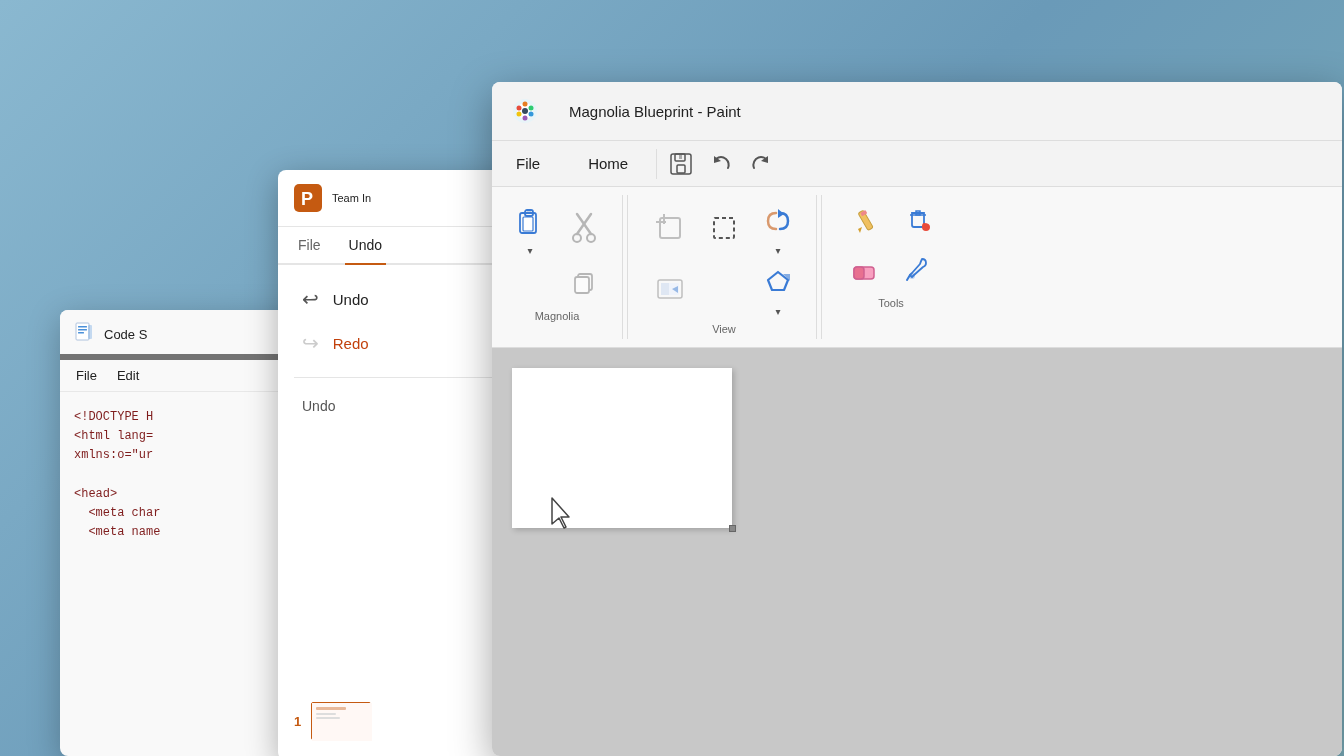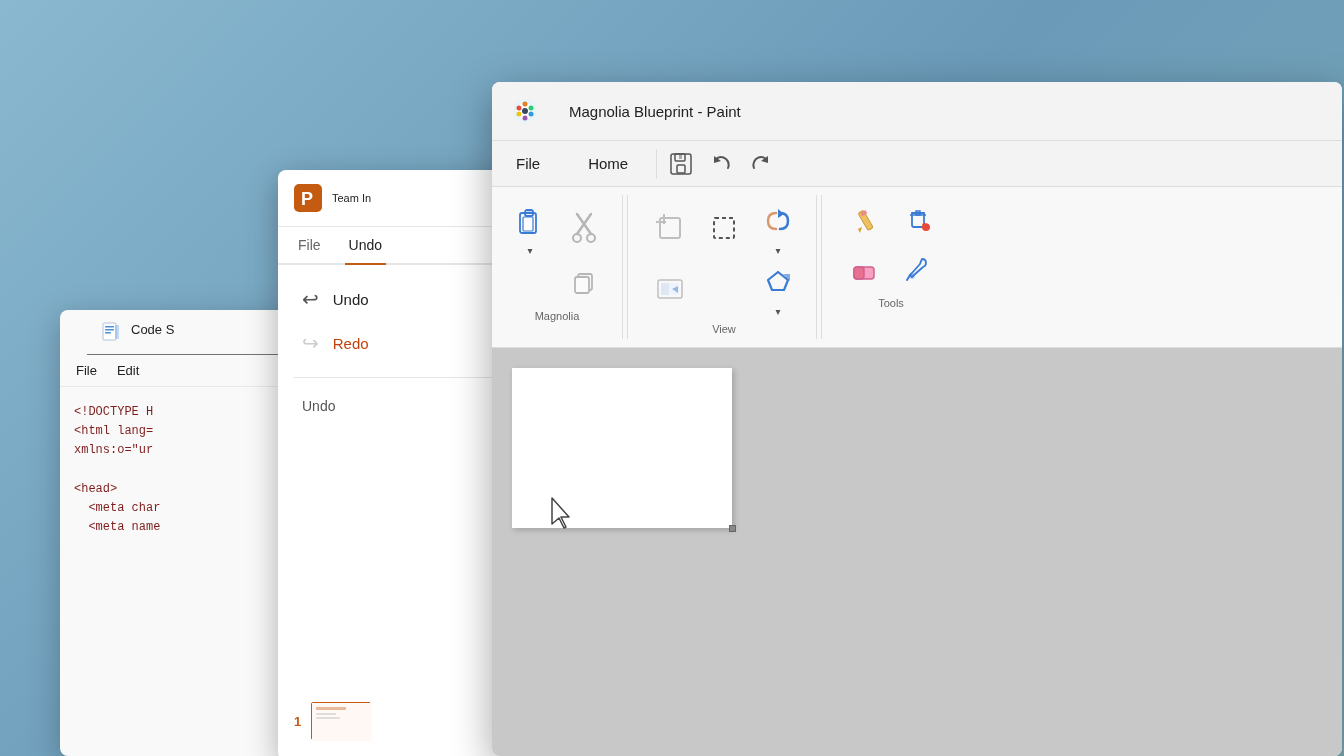--- a/index.html
+++ b/index.html
@@ -26,26 +26,25 @@
       top: 310px;
       width: 310px;
       height: 446px;
       background: #f9f9f9;
       border-radius: 8px;
       box-shadow: 0 8px 32px rgba(0,0,0,0.25);
       overflow: hidden;
     }
     .notepad-titlebar {
       display: flex;
-      align-items: flex-start;
+      align-items: flex-end;
       padding: 12px 14px;
       background: #f9f9f9;
-      border-bottom: 1px solid #737373;
+      border-bottom: 6px solid #737373;
       gap: 10px;
-      margin-left: 27px;
     }
     .notepad-title {
       font-size: 13px;
       color: #222;
       font-weight: 400;
     }
     .notepad-menubar {
       display: flex;
       padding: 4px 8px;
       gap: 4px;

